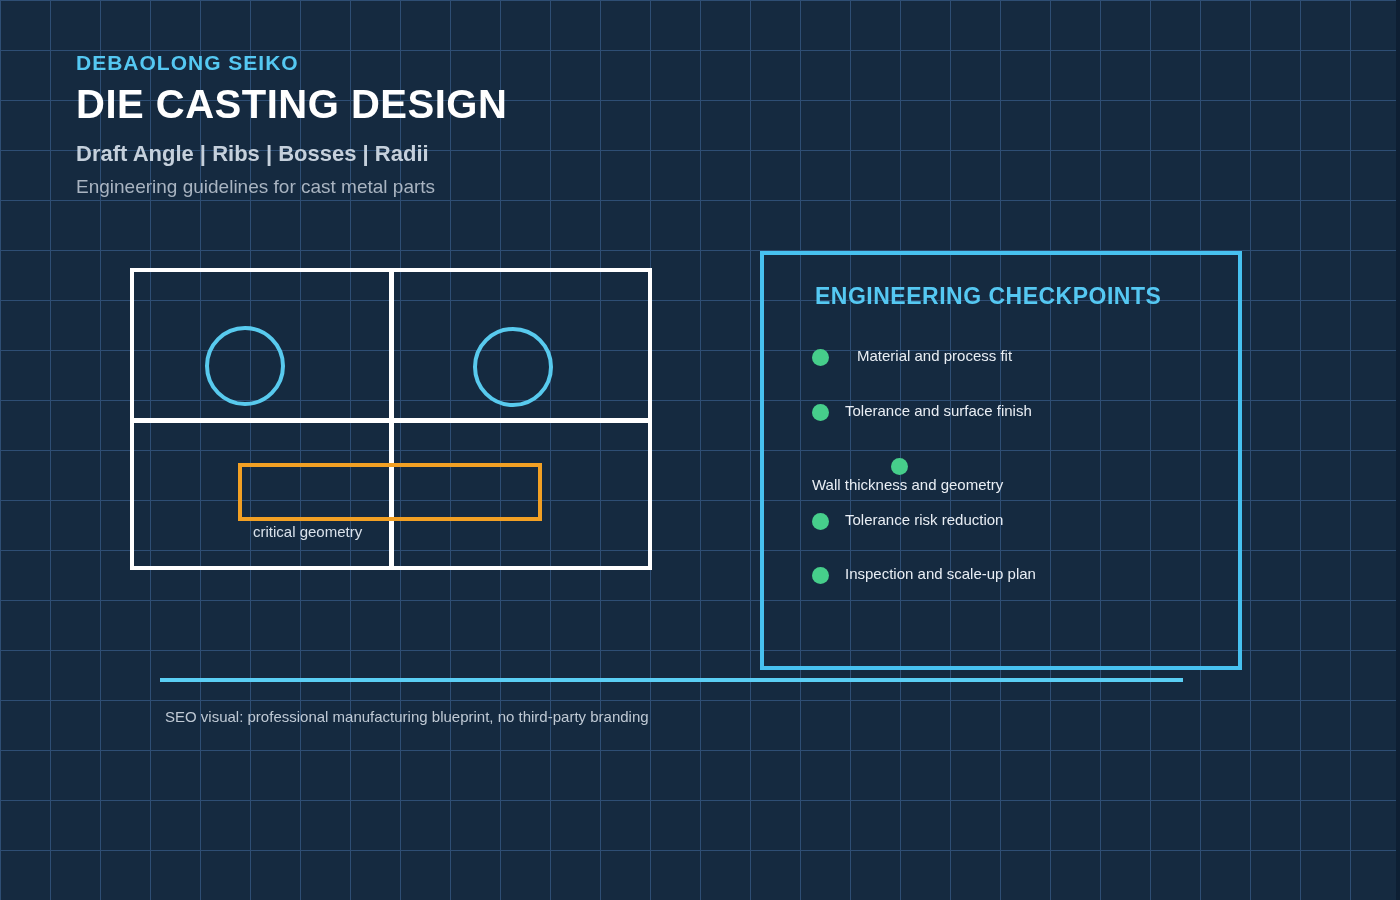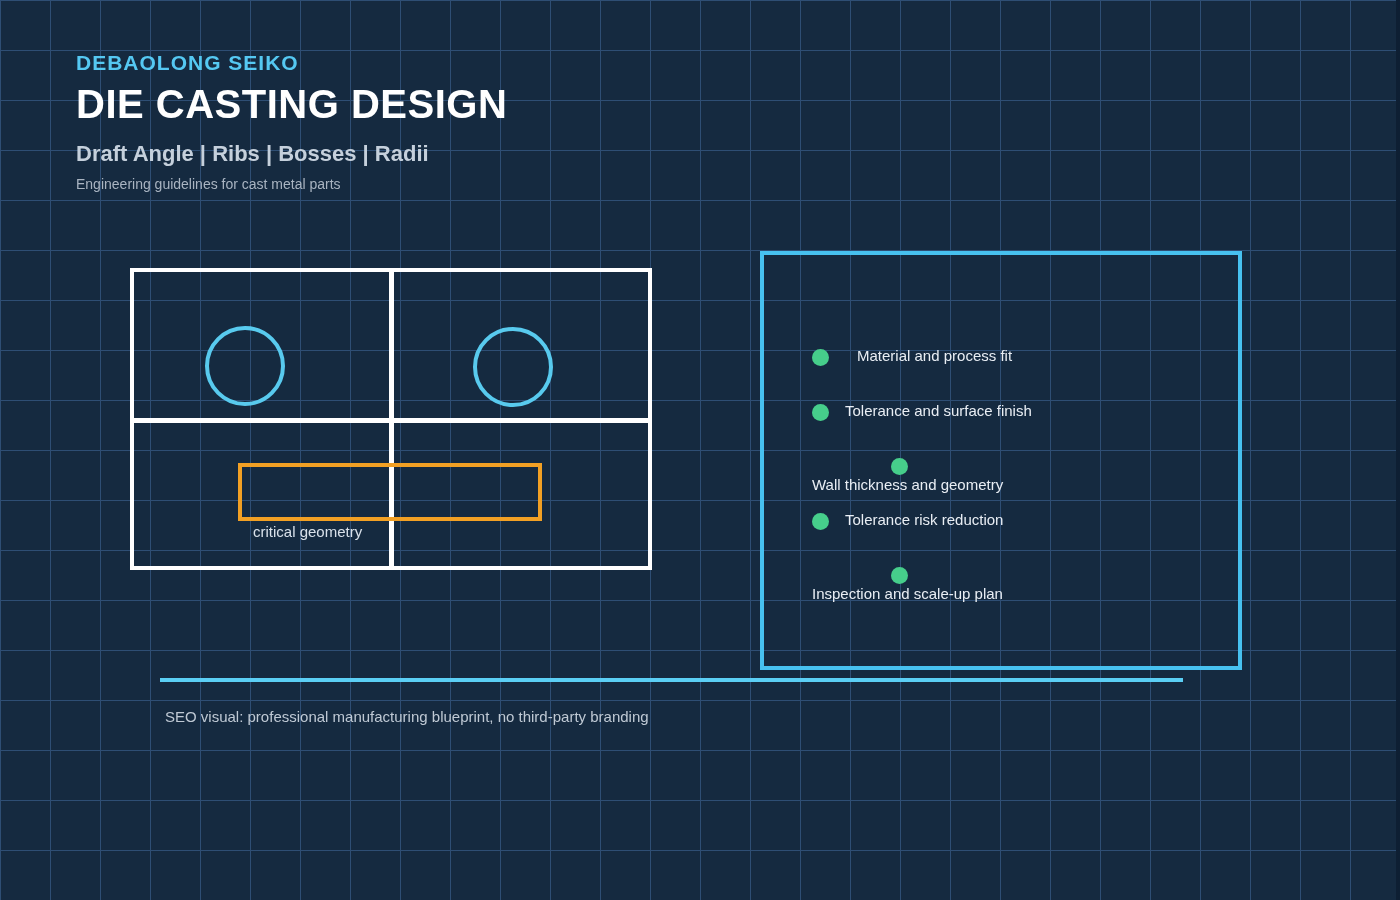--- a/index.html
+++ b/index.html
@@ -32,21 +32,21 @@
     font-size: 40px; font-weight: bold; letter-spacing: 0.5px;
     color: #FFFFFF; line-height: 1;
   }
   .subtitle {
     left: 76px; top: 141px;
     font-size: 22px; font-weight: bold;
     color: #C5D0DC; line-height: 1.2;
   }
   .tagline {
     left: 76px; top: 176px;
-    font-size: 14px; color: #A9B4C1; line-height: 1.2;
+    font-size: 19px; color: #A9B4C1; line-height: 1.2;
   }
 
   
   .part-outline {
     left: 130px; top: 268px; width: 522px; height: 302px;
     border: 4px solid #FFFFFF; box-sizing: border-box;
   }
   .part-divider-v {
     left: 389px; top: 268px; width: 5px; height: 302px;
     background: #FFFFFF;
@@ -81,21 +81,21 @@
     color: #55C8F2; line-height: 1.2;
   }
   .checkpoint-row {
     left: 48px; height: 20px;
     display: flex; align-items: center;
   }
   .row-0 { top: 91px; gap: 12px; }
   .row-1 { top: 146px; }
   .row-2 { top: 200px; flex-direction: column; }
   .row-3 { top: 255px; }
-  .row-4 { top: 309px; flex-direction: column; }
+  .row-4 { top: 309px; }
   .bullet {
     width: 17px; height: 17px; border-radius: 50%;
     background: #46CE8B; margin-right: 16px; margin-top: 3px;
     flex: 0 0 auto;
   }
   .checkpoint-label {
     font-size: 15px; color: #E9EEF4; line-height: 20px; white-space: nowrap;
   }
 
   
@@ -120,20 +120,21 @@
 
   <div class="abs part-outline"></div>
   <div class="abs part-divider-v"></div>
   <div class="abs part-divider-h"></div>
   <div class="abs bore-circle bore-1"></div>
   <div class="abs bore-circle bore-2"></div>
   <div class="abs critical-zone"></div>
   <div class="abs critical-label">critical geometry</div>
 
   <div class="abs panel">
+    <div class="abs panel-title">ENGINEERING CHECKPOINTS</div>
 
     <div class="abs checkpoint-row row-0">
       <span class="bullet"></span>
       <span class="checkpoint-label">Material and process fit</span>
     </div>
     <div class="abs checkpoint-row row-1">
       <span class="bullet"></span>
       <span class="checkpoint-label">Tolerance and surface finish</span>
     </div>
     <div class="abs checkpoint-row row-2">

